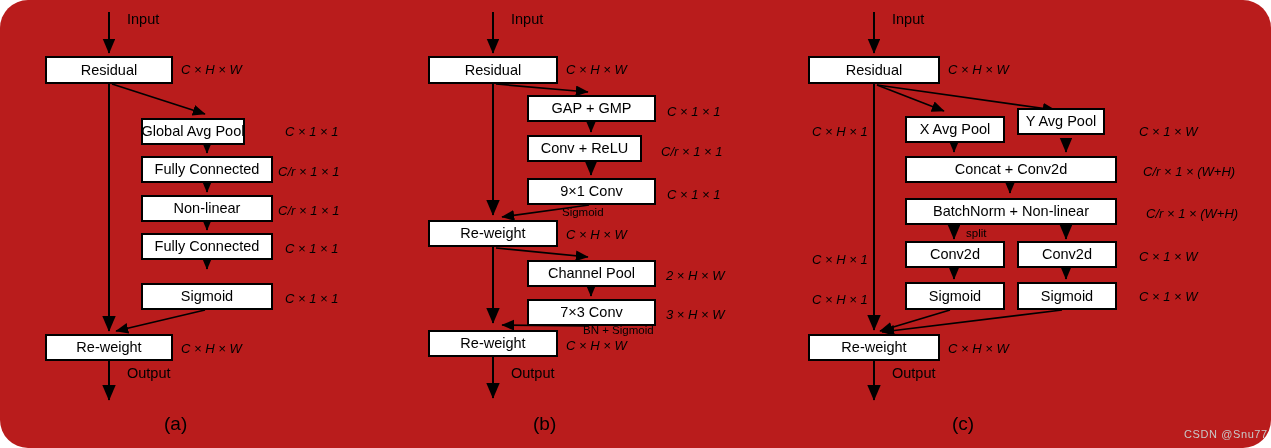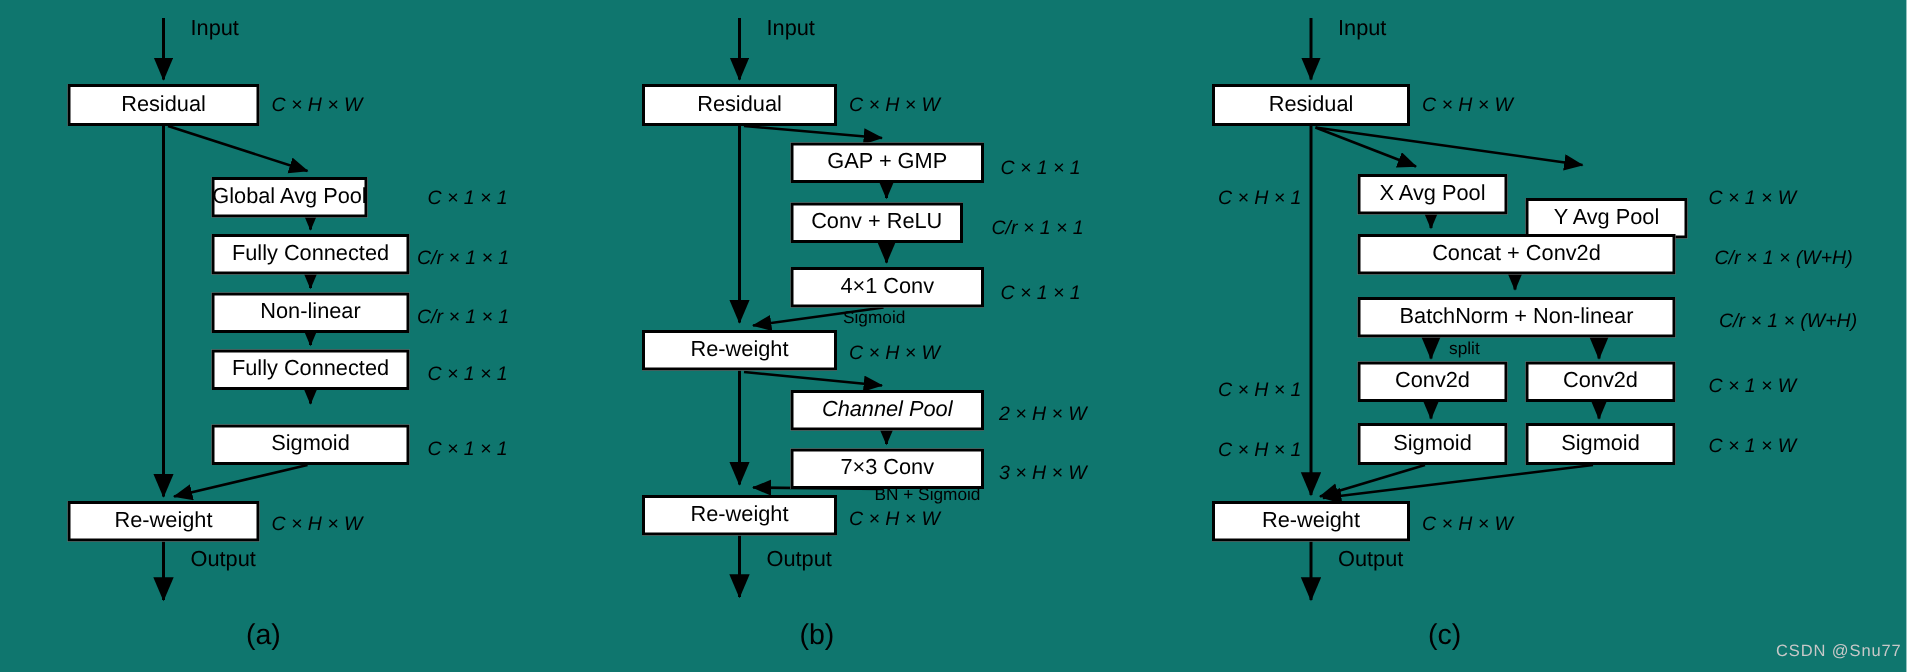--- a/index.html
+++ b/index.html
@@ -7,22 +7,23 @@
     padding: 0;
     background: #ffffff;
   }
   body {
     font-family: "Liberation Sans", sans-serif;
   }
   #canvas {
     position: relative;
     width: 1271px;
     height: 448px;
-    background: #0f766e;
+    background: #b91c1c;
     overflow: hidden;
+    border-radius: 28px;
   }
   svg.wires {
     position: absolute;
     left: 0;
     top: 0;
     width: 1271px;
     height: 448px;
     pointer-events: none;
   }
   .node {
@@ -177,29 +178,29 @@
 
     <div class="node" style="left:428px; top:56px; width:130px; height:28px;">Residual</div>
     <div class="dim" style="left:566px; top:63px;">C × H × W</div>
 
     <div class="node" style="left:527px; top:95px; width:129px; height:27px;">GAP + GMP</div>
     <div class="dim" style="left:667px; top:105px;">C × 1 × 1</div>
 
     <div class="node" style="left:527px; top:135px; width:115px; height:27px;">Conv + ReLU</div>
     <div class="dim" style="left:661px; top:145px;">C/r × 1 × 1</div>
 
-    <div class="node" style="left:527px; top:178px; width:129px; height:27px;">4×1 Conv</div>
+    <div class="node" style="left:527px; top:178px; width:129px; height:27px;">9×1 Conv</div>
     <div class="dim" style="left:667px; top:188px;">C × 1 × 1</div>
 
     <div class="small" style="left:562px; top:207px;">Sigmoid</div>
 
     <div class="node" style="left:428px; top:220px; width:130px; height:27px;">Re-weight</div>
     <div class="dim" style="left:566px; top:228px;">C × H × W</div>
 
-    <div class="node" style="left:527px; top:260px; width:129px; height:27px;font-style:italic;">Channel Pool</div>
+    <div class="node" style="left:527px; top:260px; width:129px; height:27px;">Channel Pool</div>
     <div class="dim" style="left:666px; top:269px;">2 × H × W</div>
 
     <div class="node" style="left:527px; top:299px; width:129px; height:27px;">7×3 Conv</div>
     <div class="dim" style="left:666px; top:308px;">3 × H × W</div>
 
     <div class="small" style="left:563px; top:325px;margin-left:20px;">BN + Sigmoid</div>
 
     <div class="node" style="left:428px; top:330px; width:130px; height:27px;">Re-weight</div>
     <div class="dim" style="left:566px; top:339px;">C × H × W</div>
 
@@ -212,21 +213,21 @@
 
     <div class="plain" style="left:892px; top:12px;">Input</div>
 
     <div class="node" style="left:808px; top:56px; width:132px; height:28px;">Residual</div>
     <div class="dim" style="left:948px; top:63px;">C × H × W</div>
 
     <div class="dim" style="left:812px; top:125px;">C × H × 1</div>
 
     <div class="node" style="left:905px; top:116px; width:100px; height:27px;">X Avg Pool</div>
 
-    <div class="node" style="left:1017px; top:132px; width:108px; height:27px;text-align:center;">Y Avg Pool</div>
+    <div class="node" style="left:1017px; top:108px; width:88px; height:27px;text-align:center;">Y Avg Pool</div>
     <div class="dim" style="left:1139px; top:125px;">C × 1 × W</div>
 
     <div class="node" style="left:905px; top:156px; width:212px; height:27px;">Concat + Conv2d</div>
     <div class="dim" style="left:1143px; top:165px;">C/r × 1 × (W+H)</div>
 
     <div class="node" style="left:905px; top:198px; width:212px; height:27px;">BatchNorm + Non-linear</div>
     <div class="dim" style="left:1146px; top:207px;">C/r × 1 × (W+H)</div>
 
     <div class="small" style="left:966px; top:228px;">split</div>
 

